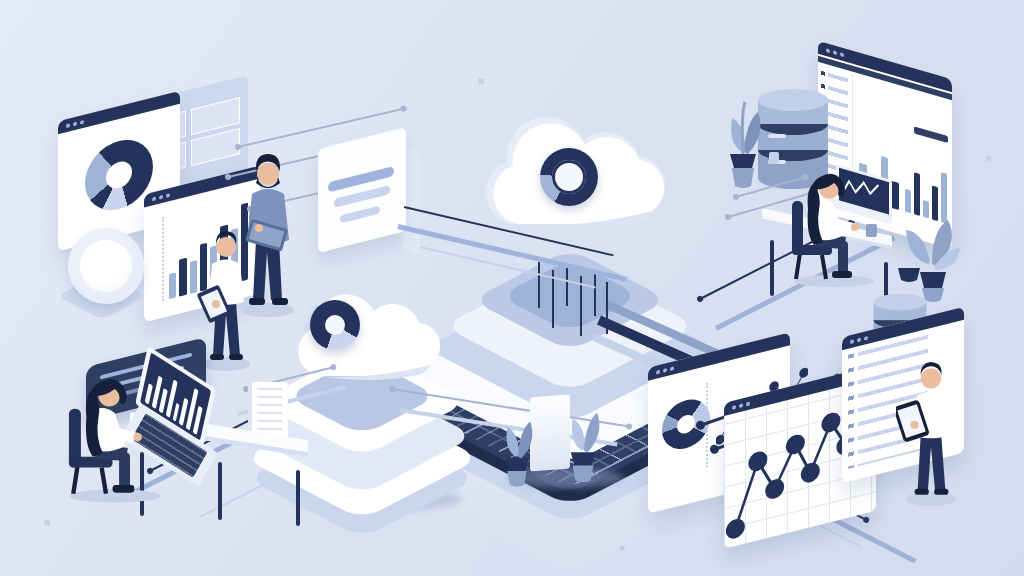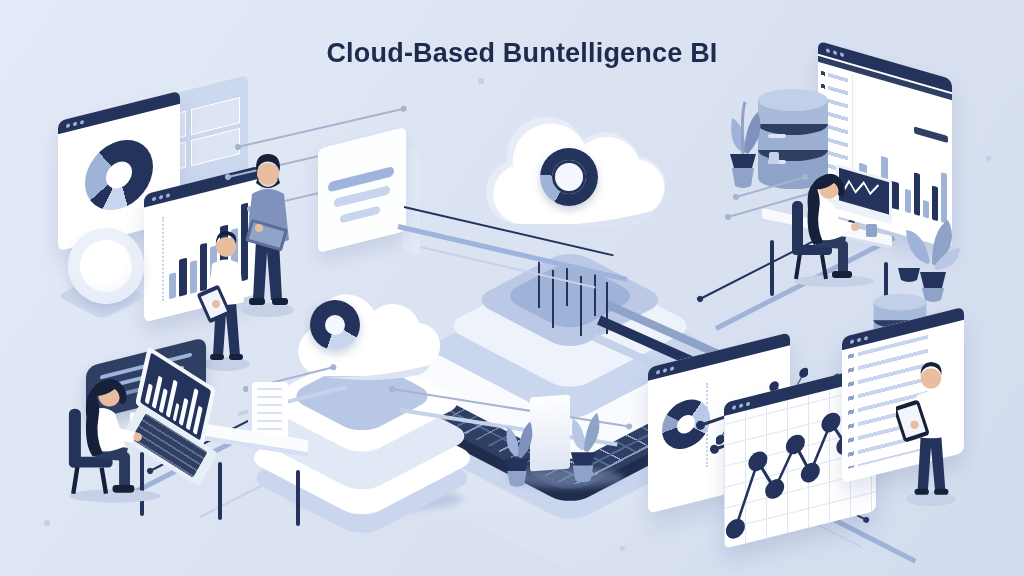--- a/index.html
+++ b/index.html
@@ -61,21 +61,20 @@
       box-shadow:-4px 4px 0 #dde5f3;background-image:repeating-linear-gradient(#dbe3f2 0 2px,transparent 2px 8px);
       background-size:70% 80%;background-position:50% 55%;background-repeat:no-repeat;}
   .title{position:absolute;color:#1f2b4d;font-weight:700;font-size:27px;letter-spacing:.2px;text-align:center;}
   .deskleg{position:absolute;width:4px;background:#24335b;border-radius:2px;}
 </style>
 </head>
 <body>
 
 <div class="canvas">
 
-  <div class="title" style="left:322px;top:38px;width:400px;">Cloud-Based Buntelligence BI</div>
 
   <div class="abs" style="left:330px;top:440px;width:480px;height:90px;
        background:radial-gradient(ellipse at 50% 40%,rgba(255,255,255,.55),rgba(255,255,255,0) 70%);"></div>
 
   <div>
     <div class="diamond" style="left:570px;top:462px;width:300px;height:300px;background:#dbe3f2;opacity:.75;"></div>
     <div class="diamond" style="left:570px;top:436px;width:240px;height:240px;background:#c9d6ee;"></div>
     <div class="diamond" style="left:570px;top:416px;width:246px;height:246px;background:#1f2c4c;"></div>
     <div class="diamond" style="left:570px;top:404px;width:246px;height:246px;background:#2e3f63;overflow:hidden;">
       <div class="stripes"></div>

